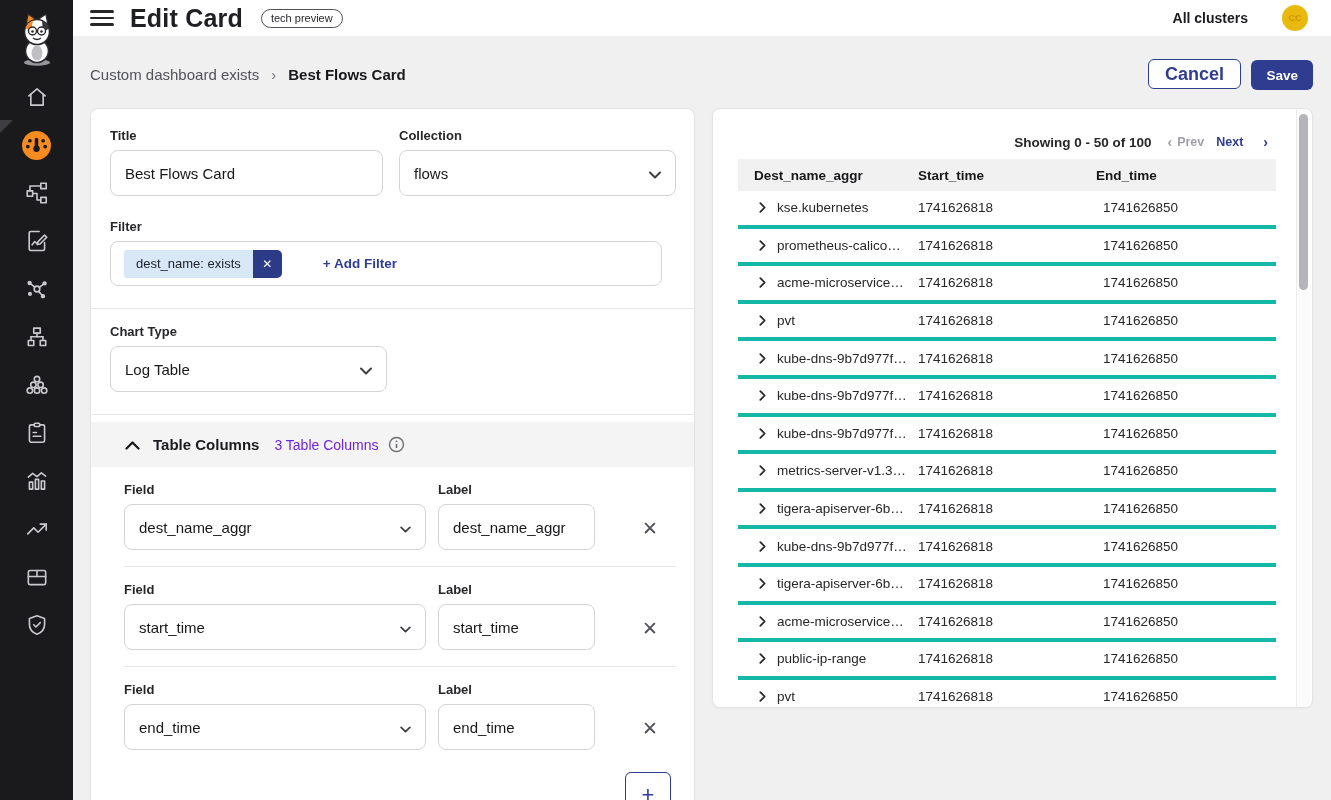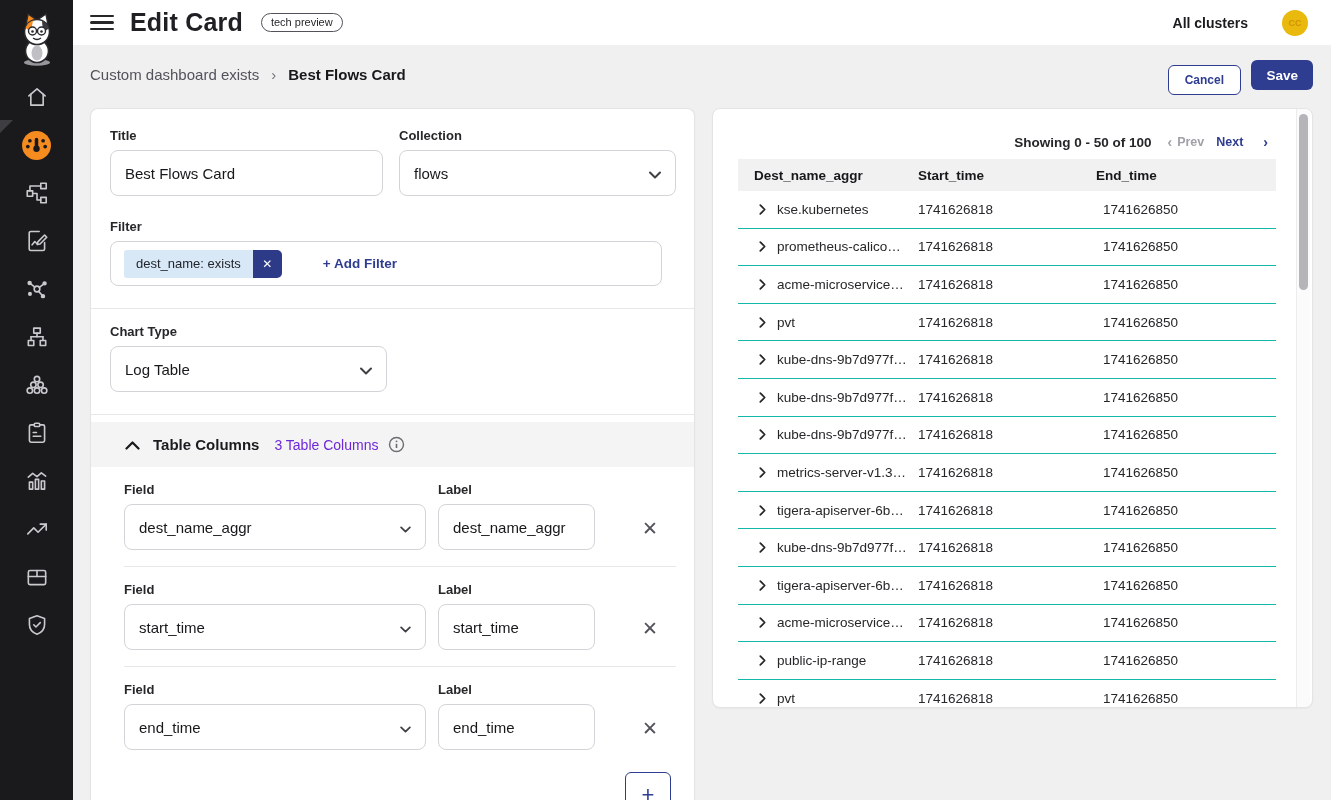--- a/index.html
+++ b/index.html
@@ -11,39 +11,39 @@
   
   .sidebar { position:absolute; left:0; top:0; width:73px; height:800px; background:#1a1a1d; z-index:6;
              display:flex; flex-direction:column; align-items:center; }
   .logo-wrap { margin-top:8px; height:62px; display:flex; align-items:center; }
   .side-flap { position:absolute; left:0; top:120px; width:0; height:0;
                border-top:13px solid #3e3e42; border-right:13px solid transparent; }
   .nav { display:flex; flex-direction:column; margin-top:3px; }
   .side-icon { width:73px; height:48px; display:flex; align-items:center; justify-content:center; cursor:pointer; }
   .side-icon svg { stroke:#c9c9ce; fill:none; stroke-width:1.5; stroke-linecap:round; stroke-linejoin:round; }
   
-  .topbar { position:absolute; left:73px; top:0; right:0; height:45px; background:#fff;
+  .topbar { position:absolute; left:73px; top:0; right:0; height:36px; background:#fff;
             display:flex; align-items:center; z-index:5; }
   .hamburger { margin-left:17px; width:24px; display:flex; flex-direction:column; gap:4px; cursor:pointer; }
   .hamburger span { display:block; height:2.5px; background:#27272a; border-radius:2px; }
   .page-title { margin-left:16px; font-size:25px; font-weight:800; letter-spacing:.2px; color:#202024; }
   .badge { margin-left:18px; border:1px solid #52525b; border-radius:10px; padding:2px 9px 3px;
            font-size:11px; color:#27272a; }
   .topbar-spacer { flex:1; }
   .cluster-label { font-size:14px; font-weight:700; color:#1b1b1f; margin-right:34px; cursor:pointer; }
   .avatar { width:26px; height:26px; border-radius:50%; background:#e9b90e; margin-right:23px;
             display:flex; align-items:center; justify-content:center;
             font-size:9px; font-weight:700; color:#cf9400; cursor:pointer; }
   
   .crumbbar { position:absolute; left:73px; top:47px; right:0; height:54px; display:flex; align-items:center; }
   .crumb-parent { margin-left:17px; font-size:15px; color:#52525b; cursor:pointer; }
   .crumb-sep { margin:0 12px; font-size:15px; color:#71717a; }
   .crumb-current { font-size:15px; font-weight:700; color:#18181b; }
-  .btn-cancel { position:absolute; right:90px; top:18px; height:30px; padding:0 16px; background:#fff;
-                border:1px solid #2e3d8f; border-radius:6px; color:#2e3d8f; font-weight:700; font-size:12px;
+  .btn-cancel { position:absolute; right:90px; top:12px; height:30px; padding:0 16px; background:#fff;
+                border:1px solid #2e3d8f; border-radius:6px; color:#2e3d8f; font-weight:700; font-size:18px;
                 font-family:inherit; cursor:pointer; }
   .btn-save { position:absolute; right:18px; top:13px; height:30px; padding:0 15px; background:#2e3d8f;
               border:none; border-radius:6px; color:#fff; font-weight:700; font-size:13.5px;
               font-family:inherit; cursor:pointer; }
   
   .form-card { position:absolute; left:90px; top:108px; width:605px; height:692px; background:#fff;
                border:1px solid #e4e4e7; border-bottom:none; border-radius:8px 8px 0 0;
                box-shadow:0 1px 2px rgba(0,0,0,.04); padding:19px 18px 0 19px; }
   .fld { display:block; font-size:13px; font-weight:700; color:#27272a; margin-bottom:7px; }
   .grid2 { display:flex; gap:16px; }
@@ -86,21 +86,21 @@
   .pagination { position:absolute; top:25px; right:44px; display:flex; align-items:center; }
   .showing { font-size:13.5px; font-weight:700; color:#27272a; margin-right:16px; }
   .pg-prev { display:flex; align-items:center; gap:5px; color:#a1a1aa; font-size:12.5px; font-weight:700; cursor:default; }
   .pg-next { display:flex; align-items:center; gap:20px; color:#2e3d8f; font-size:12.5px; font-weight:700;
              margin-left:12px; cursor:pointer; }
   .pg-chev { font-size:14px; }
   .table { position:absolute; left:25px; top:50px; width:538px; }
   .thead, .trow { display:grid; grid-template-columns:168px 175px 195px; align-items:center; }
   .thead { background:#f1f1f2; height:32px; font-size:13.5px; font-weight:700; color:#18181b; }
   .th1 { padding-left:16px; } .th2 { padding-left:12px; } .th3 { padding-left:15px; }
-  .trow { height:37.6px; border-bottom:1px solid #14b8a6; font-size:13.5px; color:#27272a; cursor:pointer; }
+  .trow { height:37.6px; border-bottom:4px solid #14b8a6; font-size:13.5px; color:#27272a; cursor:pointer; }
   .dest-cell { display:flex; align-items:center; gap:11px; padding-left:21px; white-space:nowrap; overflow:hidden; }
   .row-chev { display:flex; flex:none; }
   .row-chev svg { stroke:#27272a; fill:none; stroke-width:2; stroke-linecap:round; stroke-linejoin:round; }
   .start-cell { padding-left:12px; } .end-cell { padding-left:22px; }
   .scrollbar { position:absolute; top:0; right:2px; bottom:0; width:14px; background:#fbfbfc;
                border-left:1px solid #ececee; }
   .thumb { position:absolute; top:5px; left:2px; width:9px; height:176px; background:#b4b4b9;
            border-radius:5px; cursor:pointer; }
 </style>
 </head>

